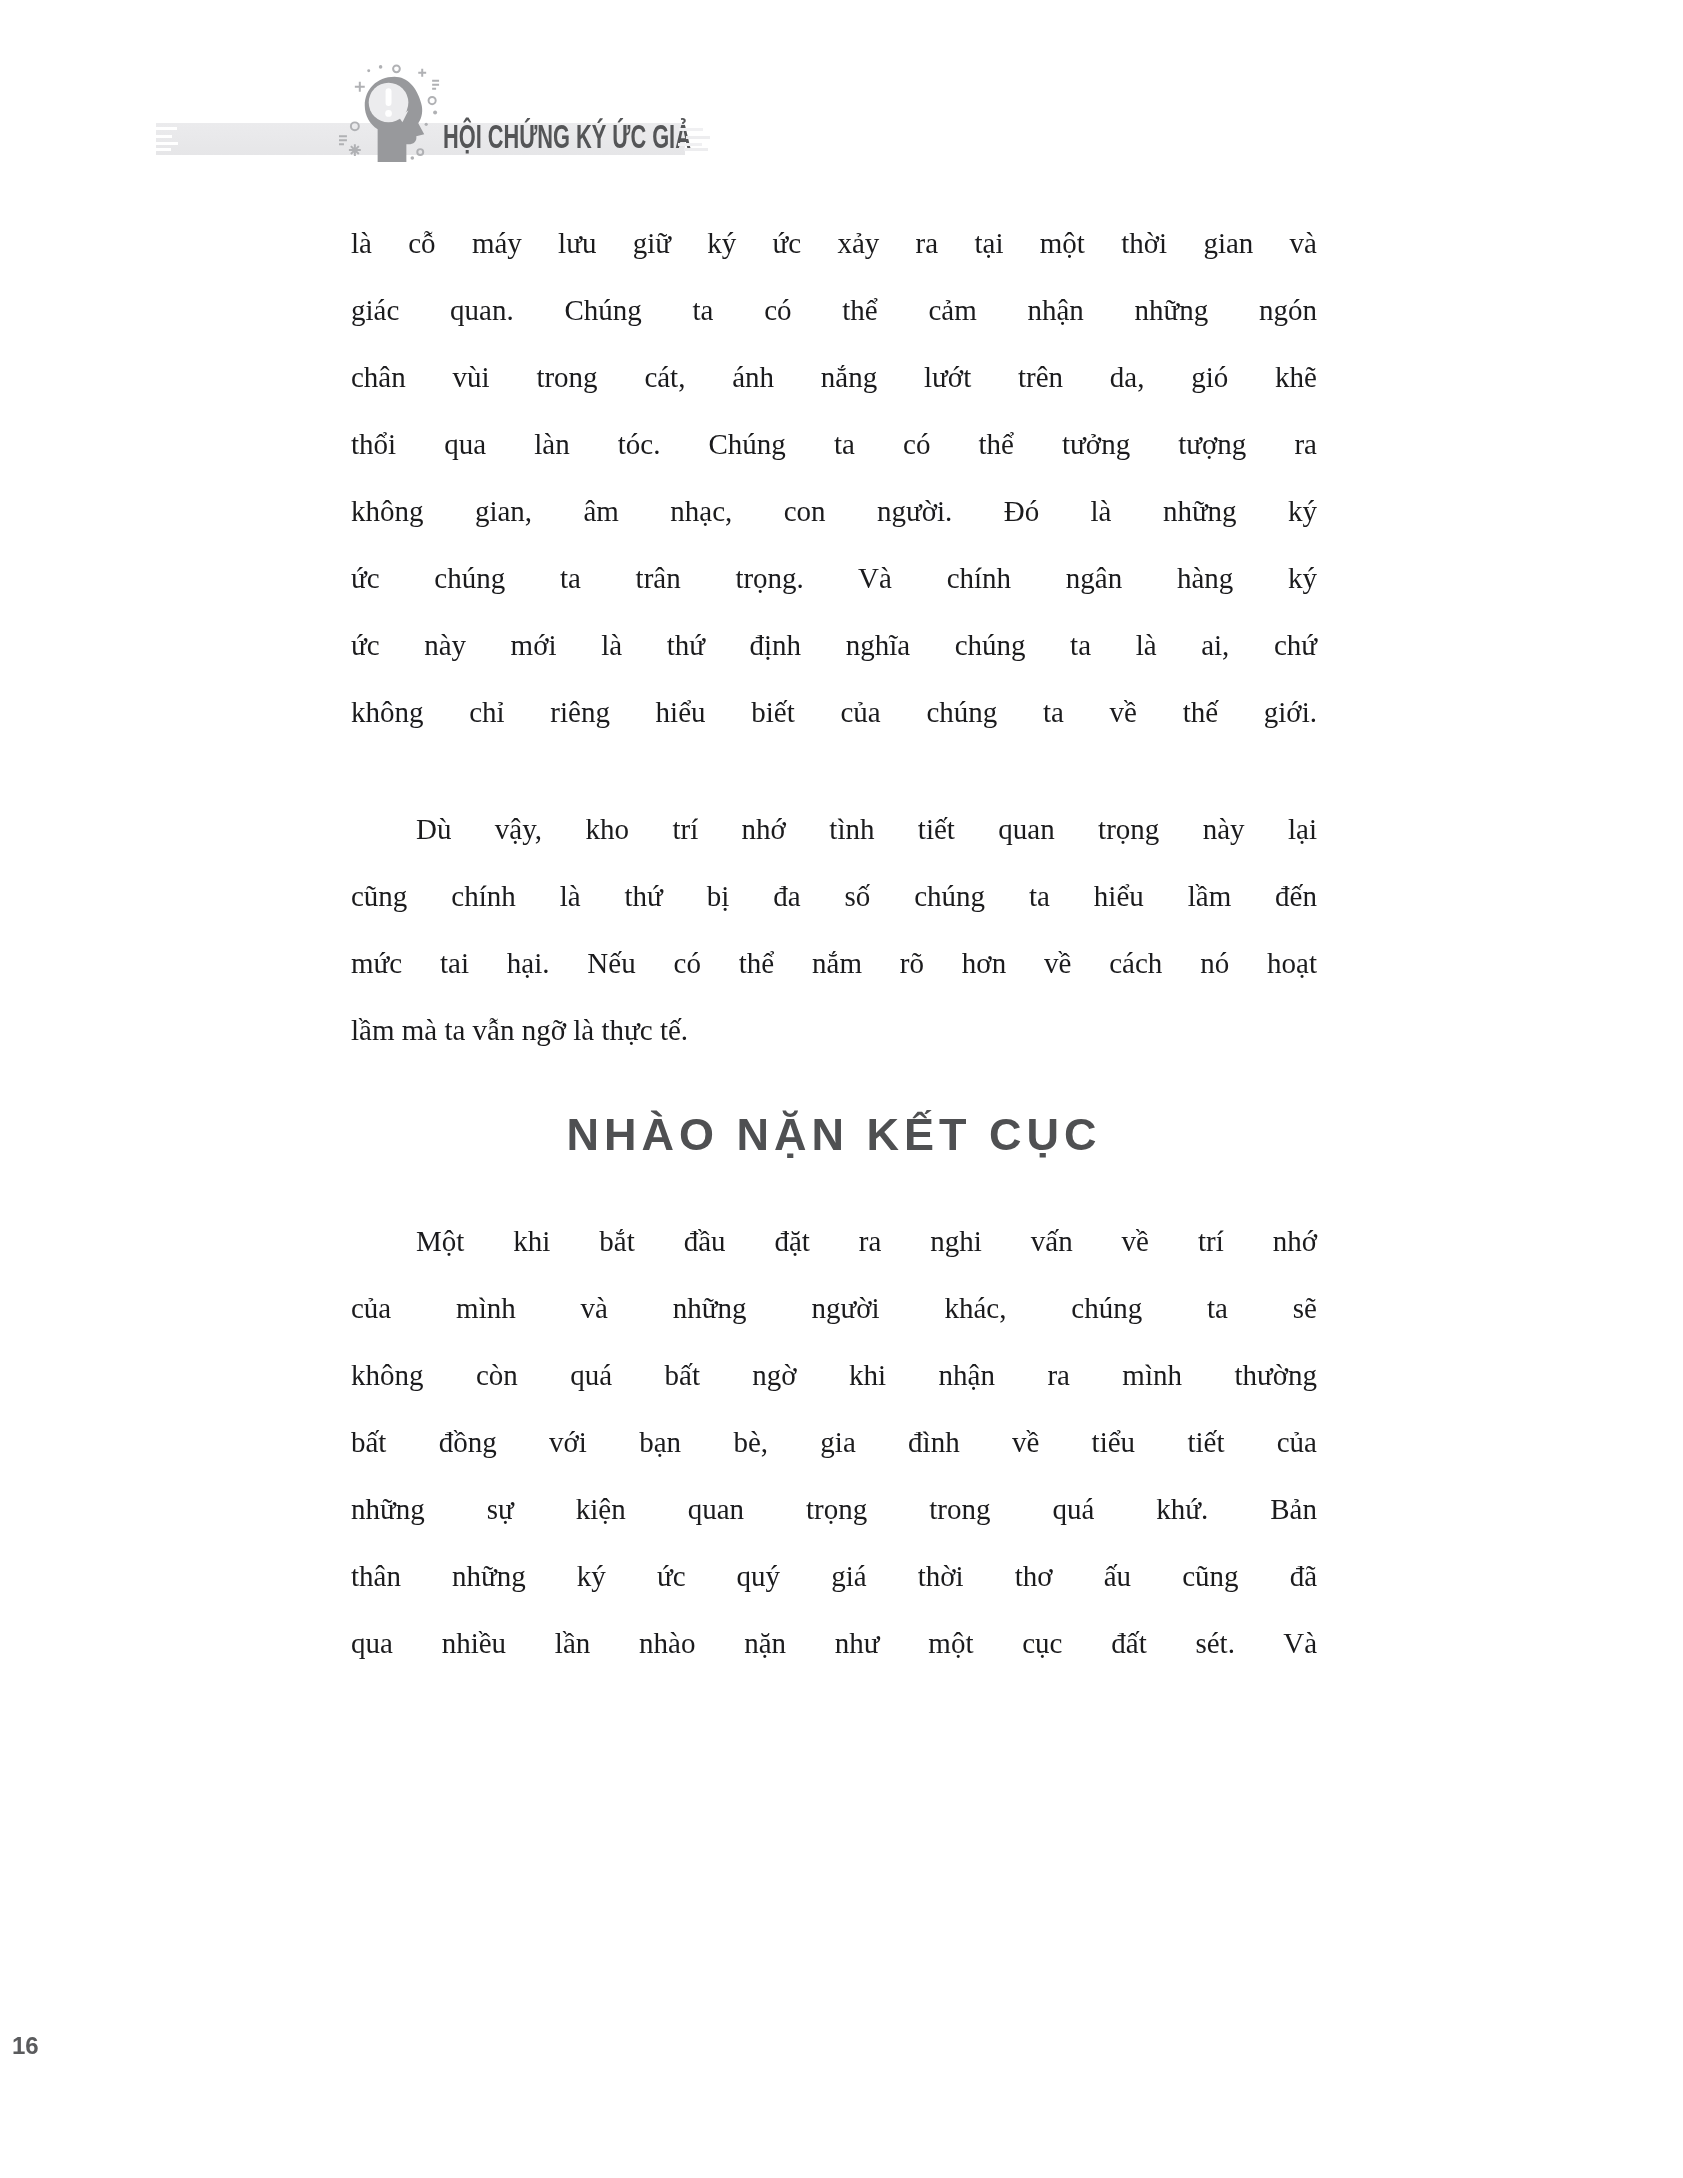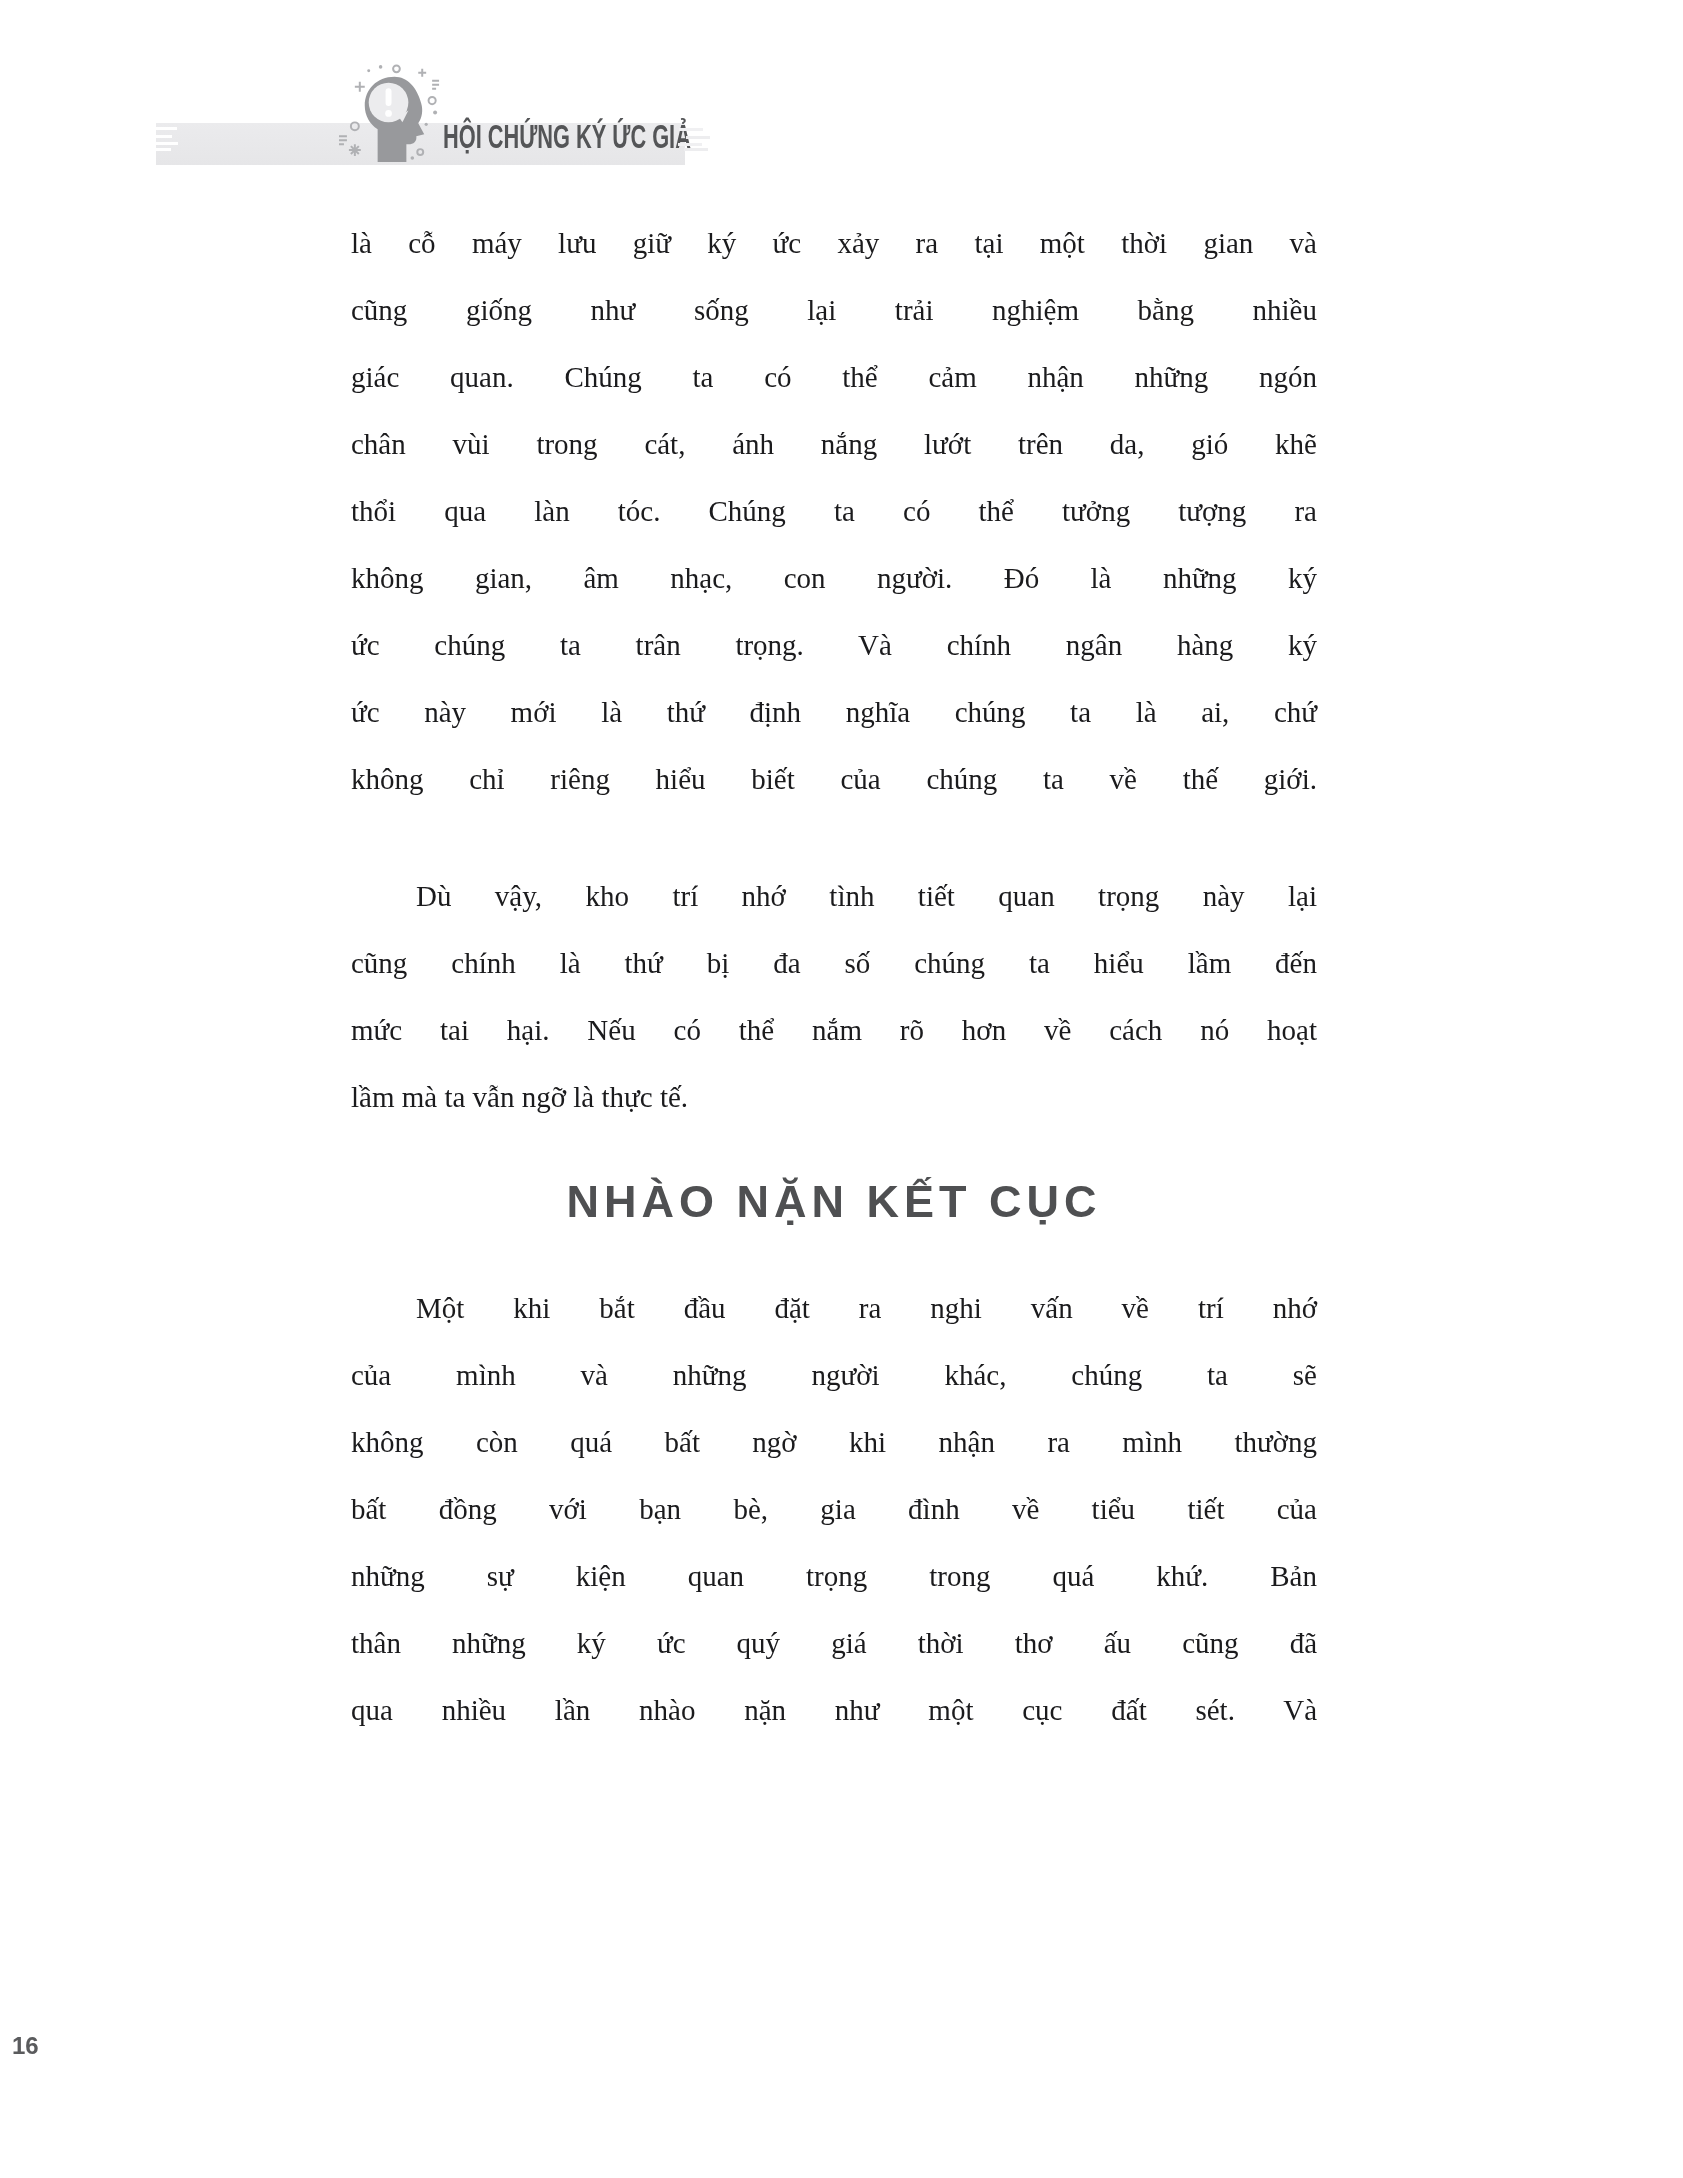--- a/index.html
+++ b/index.html
@@ -3,21 +3,21 @@
 <meta charset="utf-8">
 <style>
   html,body{margin:0;padding:0;background:#ffffff;}
   body{
     width:1683px;height:2178px;position:relative;overflow:hidden;
     font-family:"Liberation Serif","DejaVu Serif",serif;color:#1b1b1d;
   }
 
   
   .header-bar{
-    position:absolute;left:156px;top:123px;width:529px;height:42px;
+    position:absolute;left:156px;top:123px;width:529px;height:32px;
     background:linear-gradient(to bottom,#ebebed,#e6e6e8);
     z-index:1;
   }
   
   .header-bar::before{
     content:"";position:absolute;left:-3px;top:4px;width:24px;height:3px;background:#ffffff;
     box-shadow:-5px 8px 0 #ffffff,1px 15px 0 #ffffff,-6px 21px 0 #ffffff;
   }
   
   .header-bar::after{
@@ -91,21 +91,20 @@
     <circle cx="103" cy="58" r="2"></circle>
     <circle cx="94" cy="70" r="1.6"></circle>
     <circle cx="36" cy="16" r="1.5"></circle>
     <circle cx="80" cy="104" r="1.8"></circle>
   </g>
 </svg>
 
 <div class="content">
     <div class="para fill-last">
       <div class="tline first">là cỗ máy lưu giữ ký ức xảy ra tại một thời gian và</div>
-      <div class="tline">cũng giống như sống lại trải nghiệm bằng nhiều</div>
       <div class="tline">giác quan. Chúng ta có thể cảm nhận những ngón</div>
       <div class="tline">chân vùi trong cát, ánh nắng lướt trên da, gió khẽ</div>
       <div class="tline">thổi qua làn tóc. Chúng ta có thể tưởng tượng ra</div>
       <div class="tline">không gian, âm nhạc, con người. Đó là những ký</div>
       <div class="tline">ức chúng ta trân trọng. Và chính ngân hàng ký</div>
       <div class="tline">ức này mới là thứ định nghĩa chúng ta là ai, chứ</div>
       <div class="tline last">không chỉ riêng hiểu biết của chúng ta về thế giới.</div>
     </div>
     <div class="para indent">
       <div class="tline first">Dù vậy, kho trí nhớ tình tiết quan trọng này lại</div>

